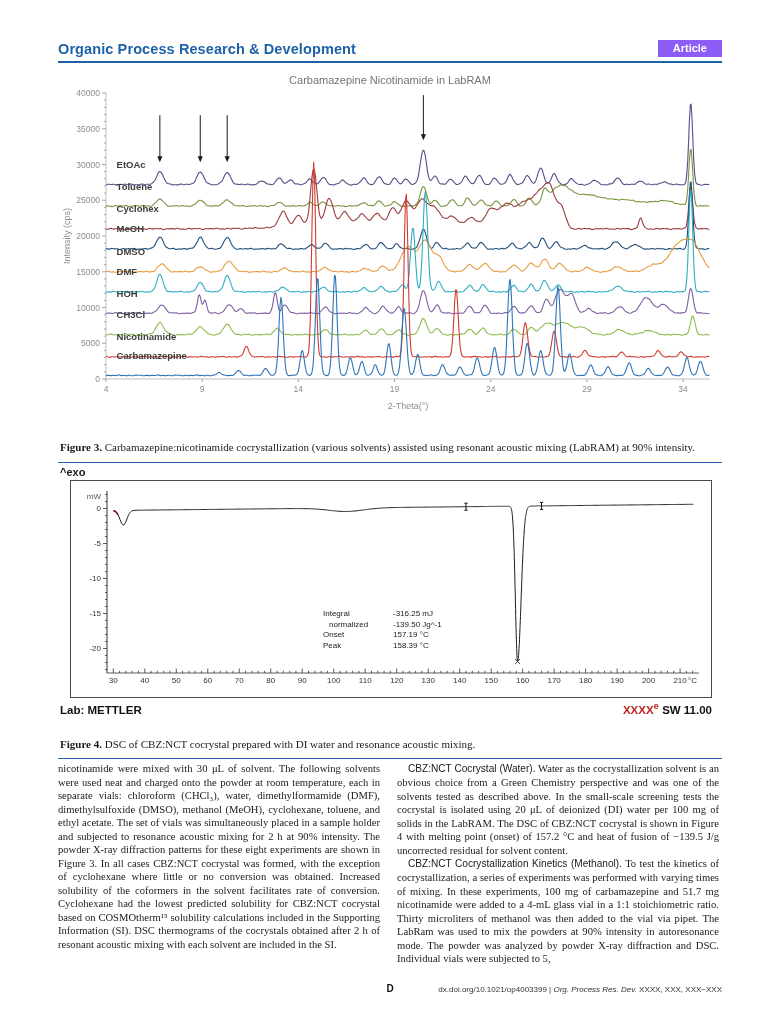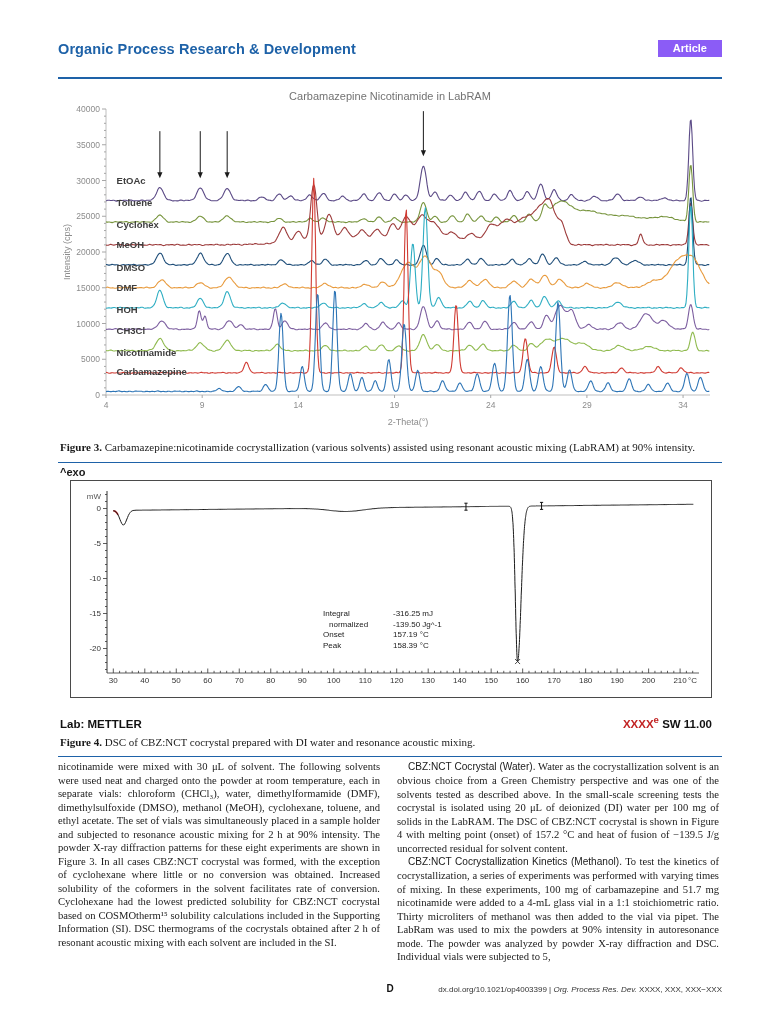--- a/index.html
+++ b/index.html
@@ -1,27 +1,27 @@
 <!DOCTYPE html>
 <html><head>
 <meta charset="utf-8">
 <style>
   html,body{margin:0;padding:0;background:#e9e9e9;}
   .page{width:780px;height:1027px;background:#ffffff;font-family:"Liberation Serif",serif;color:#1a1a1a;
         position:relative;box-sizing:border-box;padding:40px 58px 0;margin:0 auto;overflow:hidden;}
-  .hdr{display:flex;justify-content:space-between;align-items:flex-end;border-bottom:2px solid #1e62a8;padding-bottom:20px;}
+  .hdr{display:flex;justify-content:space-between;align-items:flex-end;border-bottom:2px solid #1e62a8;padding-bottom:4px;}
   .journal{font-family:"Liberation Sans",sans-serif;font-weight:bold;font-size:14.5px;color:#1e62a8;letter-spacing:.1px;}
   .badge{font-family:"Liberation Sans",sans-serif;font-size:11px;font-weight:bold;color:#fff;background:#8b5cf6;padding:2px 15px 3px;}
   .figwrap{margin-top:8px;text-align:center;}
-  .caption{font-size:11px;line-height:1.25;margin:6px 2px 7px;text-align:left;}
+  .caption{font-size:11px;line-height:1.25;margin:22px 2px 7px;text-align:left;}
   .caption b{font-weight:bold;}
   .rule{border-top:1.5px solid #1e62a8;margin:0 0 3px;}
   .exo{font-family:"Liberation Sans",sans-serif;font-weight:bold;font-size:11px;margin:3px 0 2px 2px;}
   .dscbox{border:1px solid #4a4a4a;width:640px;margin-left:12px;background:#fff;}
-  .dscfoot{display:flex;justify-content:space-between;align-items:baseline;width:652px;margin:16px 0 4px 2px;
+  .dscfoot{display:flex;justify-content:space-between;align-items:baseline;width:652px;margin:2px 0 4px 2px;
            font-family:"Liberation Sans",sans-serif;font-weight:bold;font-size:11.5px;color:#111;}
   .star{color:#c22323;}
   .cols{display:flex;gap:17px;text-align:justify;font-size:10.6px;line-height:1.275;}
   .col{width:322px;}
   .col p{margin:0;}
   .runin{font-family:"Liberation Sans",sans-serif;font-weight:normal;font-size:10.1px;}
   .indent{text-indent:11px;}
   .pfoot{position:absolute;left:58px;right:58px;bottom:30px;height:14px;
          font-family:"Liberation Sans",sans-serif;font-size:8px;color:#333;}
   .pletter{position:absolute;left:50%;transform:translateX(-50%);font-weight:bold;font-size:10px;color:#111;}

